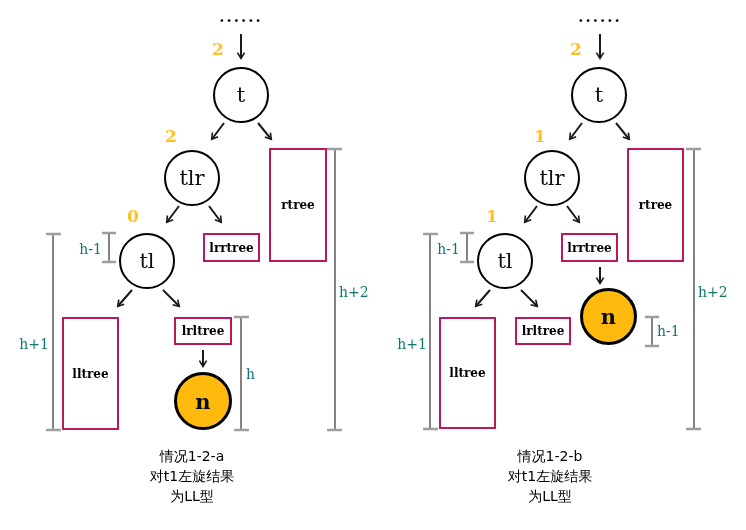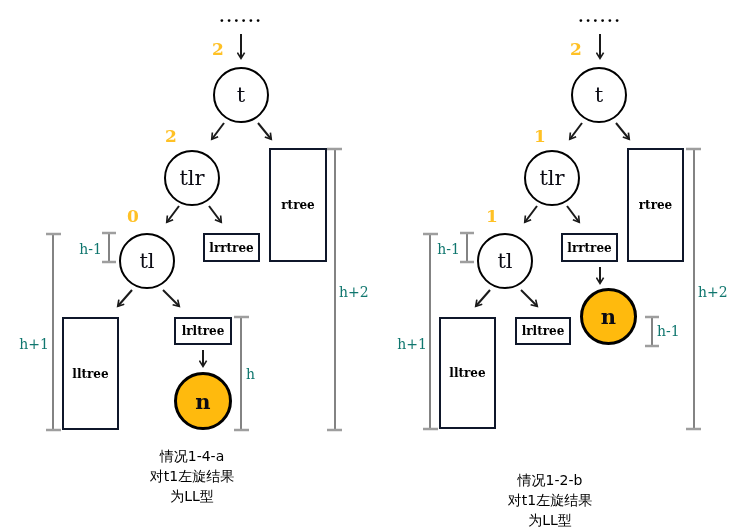--- a/index.html
+++ b/index.html
@@ -20,21 +20,21 @@
   .btick{stroke:var(--bracket-tick);stroke-width:2.5;fill:none;}
   .abs{position:absolute;}
   .dots{font-weight:bold;font-size:15px;letter-spacing:2px;text-align:center;color:#000;}
   .node{
     position:absolute;box-sizing:border-box;border:2px solid #000;border-radius:50%;
     background:#fff;display:flex;align-items:center;justify-content:center;
     font-size:21px;color:#0b0b14;
   }
   .node.orange{background:var(--node-fill-orange);font-weight:bold;border-width:3px;}
   .subtree{
-    position:absolute;box-sizing:border-box;border:2px solid #0f172a;background:#fff;
+    position:absolute;box-sizing:border-box;border:2px solid #be185d;background:#fff;
     display:flex;align-items:center;justify-content:center;
     font-weight:bold;font-size:12px;color:#000;
   }
   .balance{
     position:absolute;font-weight:bold;font-size:17px;color:var(--balance-orange);
     width:24px;text-align:center;
   }
   .measure{position:absolute;font-size:14px;color:#0f766e;white-space:nowrap;}
   .caption{
     position:absolute;width:200px;text-align:center;font-size:14px;line-height:20px;
@@ -134,21 +134,21 @@
 
     <div class="node orange" style="left:174px;top:372px;width:58px;height:58px;">
         <span>n</span>
       </div>
 
     <div class="measure" style="left:17px;top:336px;width:34px;text-align:center;">h+1</div>
     <div class="measure" style="left:246px;top:366px;width:16px;">h</div>
     <div class="measure" style="left:339px;top:284px;width:34px;">h+2</div>
 
     <div class="caption" style="left:92px;top:446px;">
-      <div>情况1-4-a</div>
+      <div>情况1-2-a</div>
       <div>对t1左旋结果</div>
       <div>为LL型</div>
     </div>
   </section>
 
   <section>
     <div class="abs dots" style="left:560px;top:8px;width:80px;">......</div>
 
     <div class="balance" style="left:564px;top:39px;">2</div>
     <div class="node" style="left:571px;top:67px;width:56px;height:56px;">
@@ -174,20 +174,20 @@
     <div class="subtree" style="left:515px;top:317px;width:56px;height:28px;">lrltree</div>
 
     <div class="node orange" style="left:580px;top:288px;width:57px;height:57px;">
         <span>n</span>
       </div>
 
     <div class="measure" style="left:657px;top:323px;width:34px;">h-1</div>
     <div class="measure" style="left:395px;top:336px;width:34px;text-align:center;">h+1</div>
     <div class="measure" style="left:698px;top:284px;width:34px;">h+2</div>
 
-    <div class="caption" style="left:450px;top:470px;">
+    <div class="caption" style="left:450px;top:446px;">
       <div>情况1-2-b</div>
       <div>对t1左旋结果</div>
       <div>为LL型</div>
     </div>
   </section>
 
 </div>
 
 </body></html>

